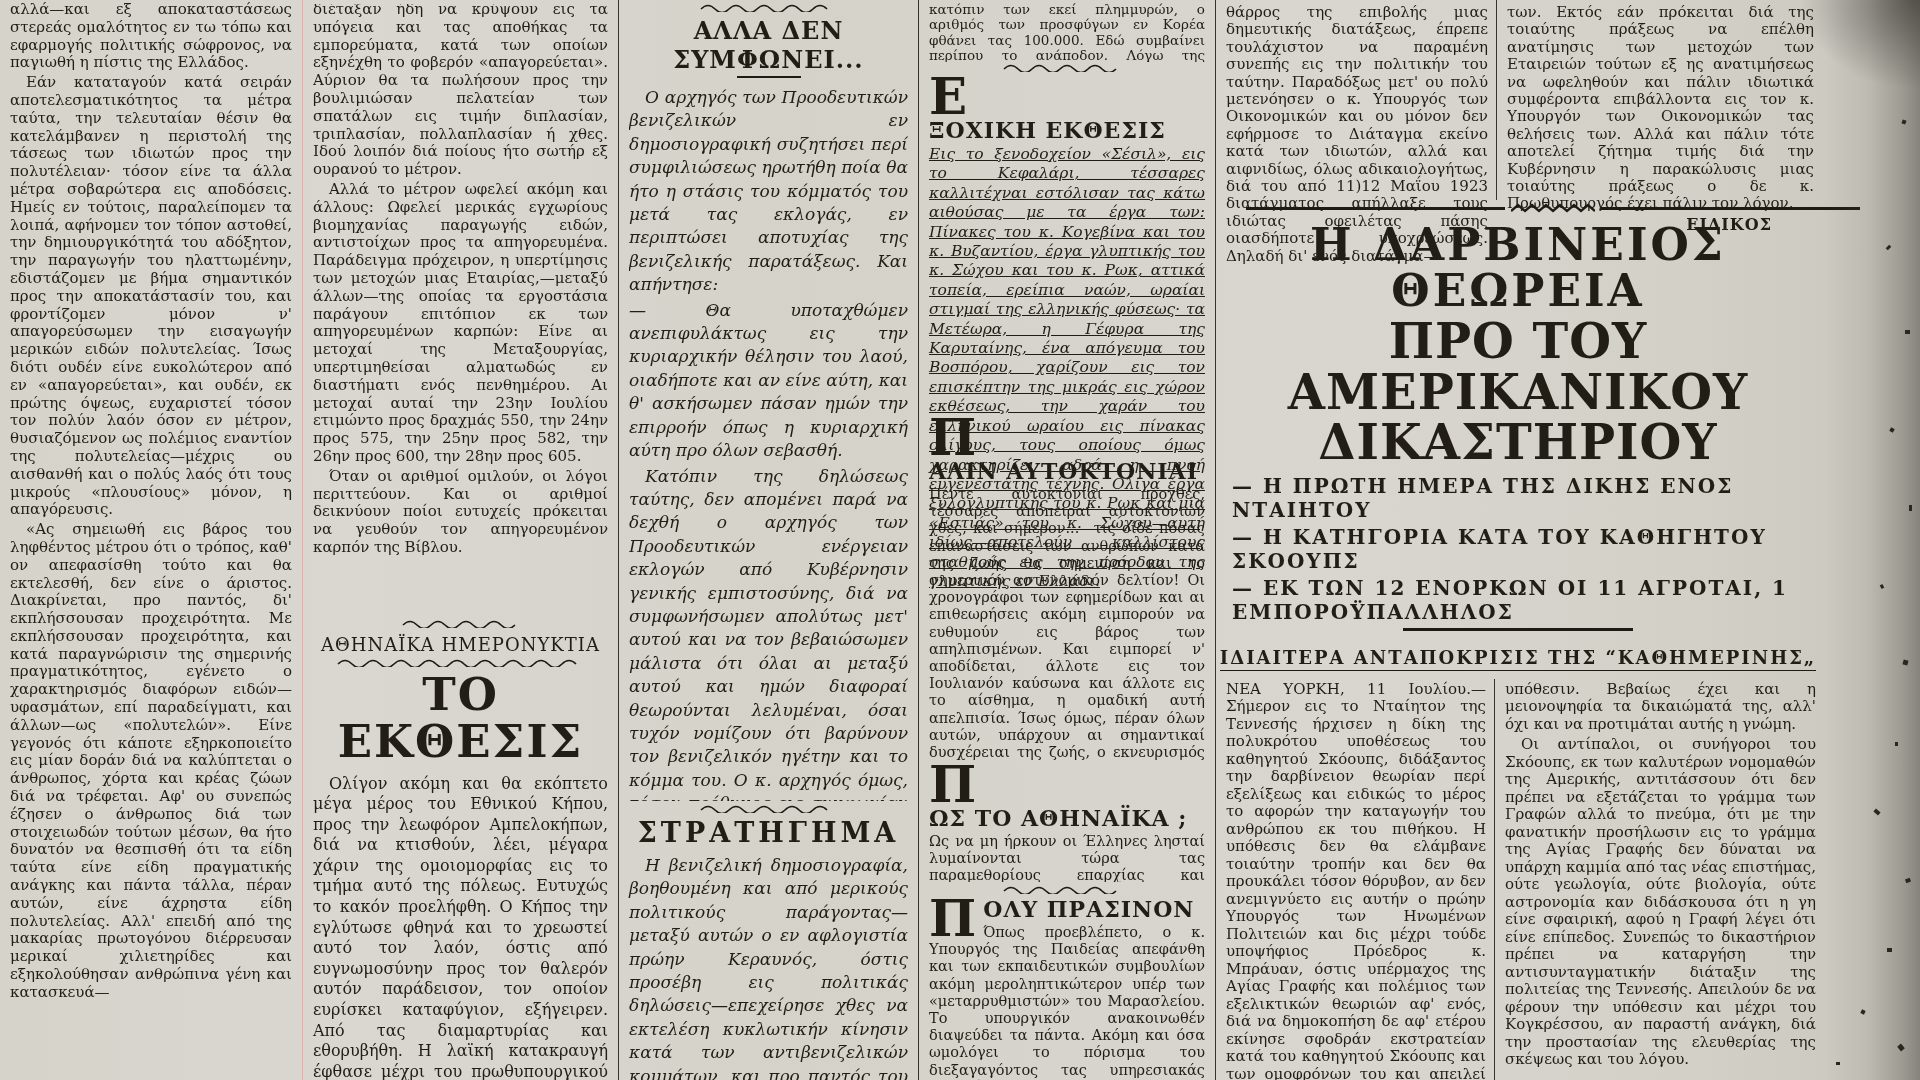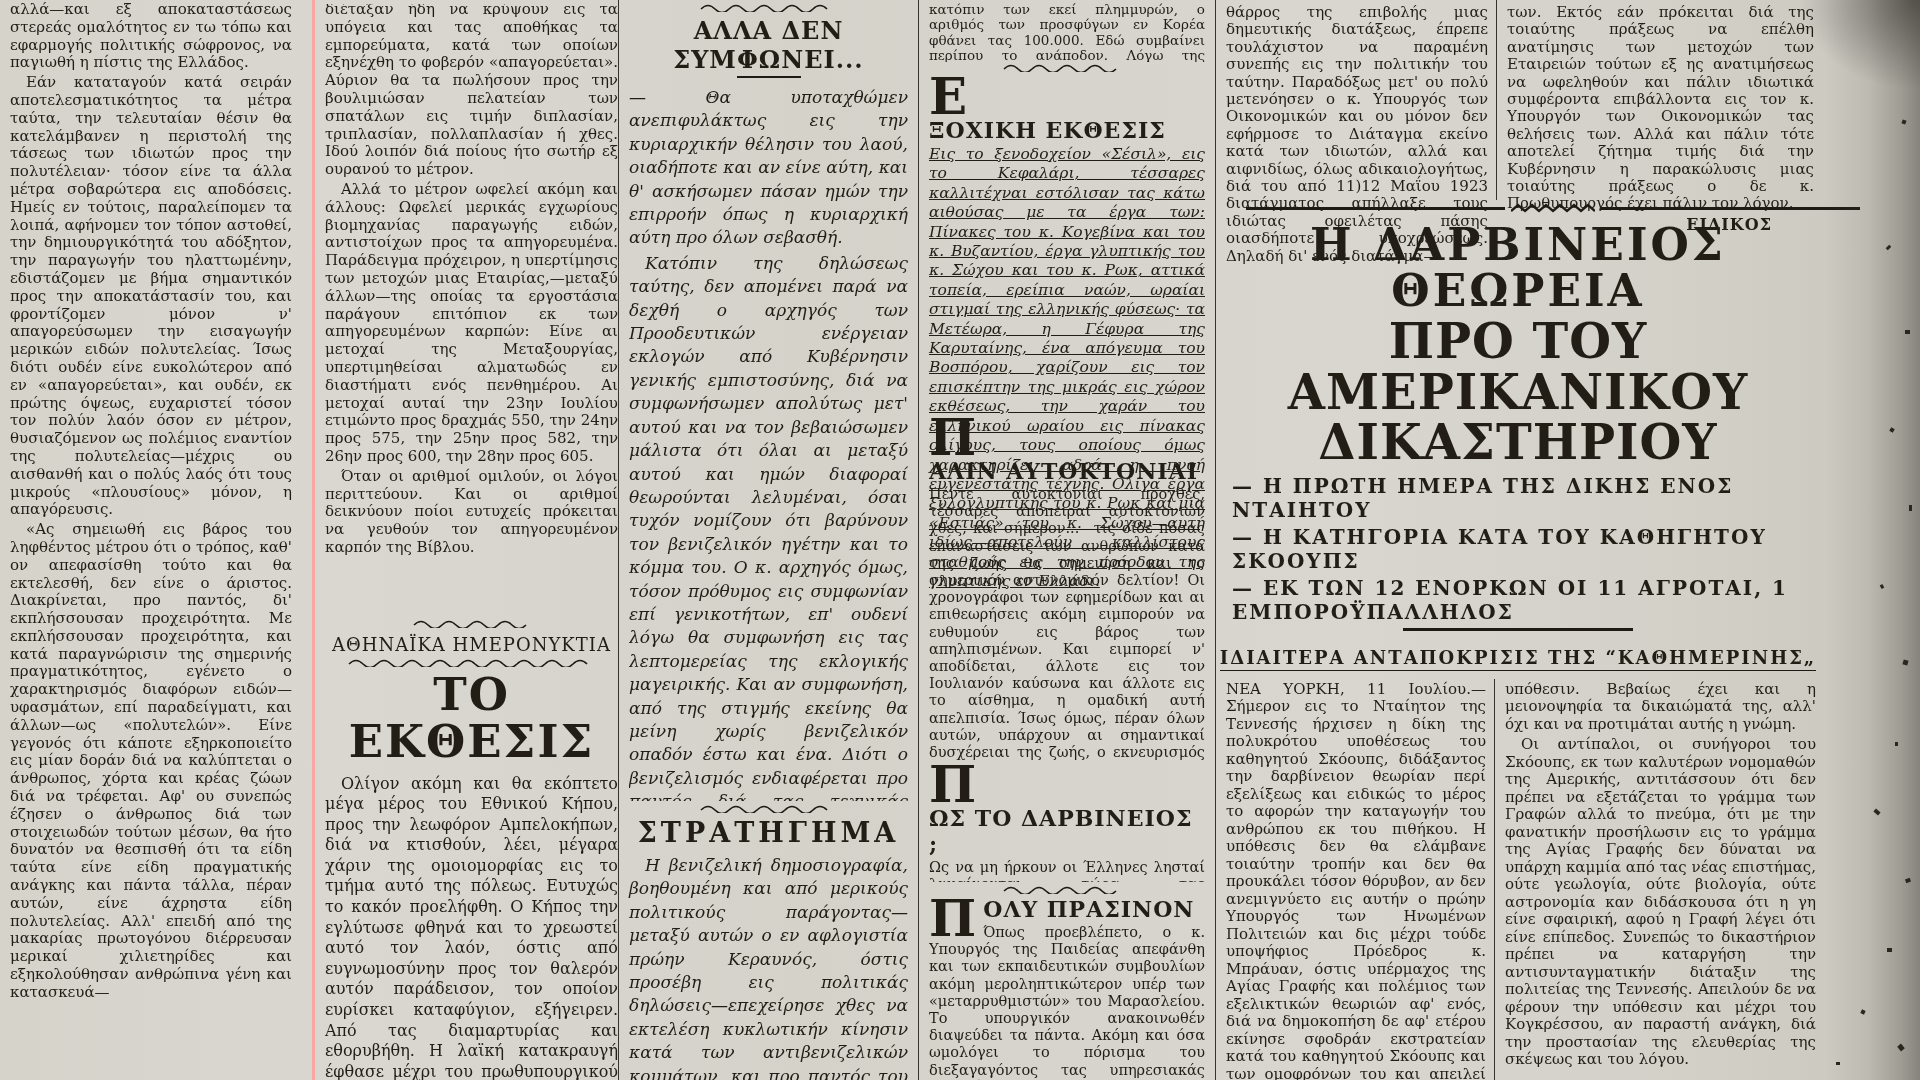--- a/index.html
+++ b/index.html
@@ -6,21 +6,21 @@
   body{
     width:1920px;height:1080px;overflow:hidden;position:relative;
     background:linear-gradient(90deg,#d6d3cb 0%,#dad7d0 18%,#d5d2ca 42%,#d9d6cf 70%,#d3d0c8 88%,#c9c6be 100%);
     font-family:"DejaVu Serif","Liberation Serif",serif;
     color:#221e16;
   }
   .page{position:absolute;inset:0;padding-left:22px;}
   
   .col{position:absolute;top:0;bottom:0;box-sizing:border-box;padding:4px 10px 0 10px;overflow:hidden;}
   .col1{left:0;width:302px;}
-  .col2{left:312px;width:316px;border-left:3px solid #fca5a5;}
+  .col2{left:302px;width:316px;border-left:1px solid #fca5a5;}
   .col3{left:618px;width:300px;border-left:1px solid #38332a;}
   .col4{left:918px;width:297px;border-left:1px solid #38332a;}
   .rightzone{position:absolute;left:1215px;top:0;bottom:0;width:705px;border-left:1px solid #38332a;box-sizing:border-box;}
   
   p{margin:0 0 2px 0;text-align:justify;}
   .b15{font-size:15px;line-height:17.8px;}
   .b15 .ind, .indent{text-indent:16px;}
   .it{font-style:italic;text-decoration:underline;}
   
   .c2kick{font-size:18px;font-weight:normal;text-align:center;letter-spacing:1px;margin-top:6px;}
@@ -95,20 +95,21 @@
     <p class="c2body indent">Ολίγον ακόμη και θα εκόπτετο μέγα μέρος του Εθνικού Κήπου, προς την λεωφόρον Αμπελοκήπων, διά να κτισθούν, λέει, μέγαρα χάριν της ομοιομορφίας εις το τμήμα αυτό της πόλεως. Ευτυχώς το κακόν προελήφθη. Ο Κήπος την εγλύτωσε φθηνά και το χρεωστεί αυτό τον λαόν, όστις από ευγνωμοσύνην προς τον θαλερόν αυτόν παράδεισον, τον οποίον ευρίσκει καταφύγιον, εξήγειρεν. Από τας διαμαρτυρίας και εθορυβήθη. Η λαϊκή κατακραυγή έφθασε μέχρι του πρωθυπουργικού γραφείου και η καταδίκη του Κήπου ανεβλήθη επ' αόριστον... Διατί όμως αυτή η μανία, αυτή η λύσσα, αυτό το μίσος εναντίον του «πρασίνου» εν Ελλάδι; Οι αγαθοί, οι χωρικοί, οι ποιμένες καίουν τα δάση με την μεγαλειτέραν ευκολίαν. Οι ποιμενολάται αφανίζουν τους κήπους. Αν δεν ε—</p>
   </div>
 
   <div class="col col3">
     <svg class="sq" style="margin-top:0" width="140" height="8" viewBox="0 0 140 8">
         <path d="M2 5 q7 -7 14 0 t14 0 t14 0 t14 0 t14 0 t14 0 t14 0 t14 0 t14 0" stroke="#1f1b14" stroke-width="1.6" fill="none"></path>
       </svg>
     <h2 class="c3title">ΑΛΛΑ ΔΕΝ ΣΥΜΦΩΝΕΙ...</h2>
     <div class="shortrule"></div>
     <div class="clip" style="height:715px">
+      <p class="c3body indent">Ο αρχηγός των Προοδευτικών βενιζελικών εν δημοσιογραφική συζητήσει περί συμφιλιώσεως ηρωτήθη ποία θα ήτο η στάσις του κόμματός του μετά τας εκλογάς, εν περιπτώσει αποτυχίας της βενιζελικής παρατάξεως. Και απήντησε:</p>
       <p class="c3body">— Θα υποταχθώμεν ανεπιφυλάκτως εις την κυριαρχικήν θέλησιν του λαού, οιαδήποτε και αν είνε αύτη, και θ' ασκήσωμεν πάσαν ημών την επιρροήν όπως η κυριαρχική αύτη προ όλων σεβασθή.</p>
       <p class="c3body indent">Κατόπιν της δηλώσεως ταύτης, δεν απομένει παρά να δεχθή ο αρχηγός των Προοδευτικών ενέργειαν εκλογών από Κυβέρνησιν γενικής εμπιστοσύνης, διά να συμφωνήσωμεν απολύτως μετ' αυτού και να τον βεβαιώσωμεν μάλιστα ότι όλαι αι μεταξύ αυτού και ημών διαφοραί θεωρούνται λελυμέναι, όσαι τυχόν νομίζουν ότι βαρύνουν τον βενιζελικόν ηγέτην και το κόμμα του. Ο κ. αρχηγός όμως, τόσον πρόθυμος εις συμφωνίαν επί γενικοτήτων, επ' ουδενί λόγω θα συμφωνήση εις τας λεπτομερείας της εκλογικής μαγειρικής. Και αν συμφωνήση, από της στιγμής εκείνης θα μείνη χωρίς βενιζελικόν οπαδόν έστω και ένα. Διότι ο βενιζελισμός ενδιαφέρεται προ παντός διά τας τεχνικάς εκλογικάς λεπτομερείας...</p>
     </div>
     <svg class="sq" width="140" height="8" viewBox="0 0 140 8">
         <path d="M2 5 q7 -7 14 0 t14 0 t14 0 t14 0 t14 0 t14 0 t14 0 t14 0 t14 0" stroke="#1f1b14" stroke-width="1.6" fill="none"></path>
       </svg>
     <h2 class="c3t2">ΣΤΡΑΤΗΓΗΜΑ</h2>
     <p class="c3body indent">Η βενιζελική δημοσιογραφία, βοηθουμένη και από μερικούς πολιτικούς παράγοντας—μεταξύ αυτών ο εν αφλογιστία πρώην Κεραυνός, όστις προσέβη εις πολιτικάς δηλώσεις—επεχείρησε χθες να εκτελέση κυκλωτικήν κίνησιν κατά των αντιβενιζελικών κομμάτων, και προ παντός του Λαϊκού. Δισάλπισε διά των σαλπίγγων του Τύπου την απορίαν τί τέλος σκέπτεται διά της συμμαχι—</p>
   </div>
 
@@ -124,21 +125,21 @@
       <h3 class="c4title">ΞΟΧΙΚΗ ΕΚΘΕΣΙΣ</h3>
       <p class="c4body it">Εις το ξενοδοχείον «Σέσιλ», εις το Κεφαλάρι, τέσσαρες καλλιτέχναι εστόλισαν τας κάτω αιθούσας με τα έργα των: Πίνακες του κ. Κογεβίνα και του κ. Βυζαντίου, έργα γλυπτικής του κ. Σώχου και του κ. Ρωκ, αττικά τοπεία, ερείπια ναών, ωραίαι στιγμαί της ελληνικής φύσεως· τα Μετέωρα, η Γέφυρα της Καρυταίνης, ένα απόγευμα του Βοσπόρου, χαρίζουν εις τον επισκέπτην της μικράς εις χώρον εκθέσεως, την χαράν του ελληνικού ωραίου εις πίνακας ολίγους, τους οποίους όμως χαρακτηρίζει αδρά η πνοή ευγενεστάτης τέχνης. Ολίγα έργα ξυλογλυπτικής του κ. Ρωκ και μία «Εστιάς» του κ. Σώχου—αυτή ιδίως—αποτελούν καλλίστους σταθμούς εις την πρόοδον της γλυπτικής εν Ελλάδι.</p>
     </div>
     <div class="c4art" style="top:415px;height:345px;overflow:hidden">
       <span class="dropcap">Π</span>
       <h3 class="c4title">ΑΛΙΝ ΑΥΤΟΚΤΟΝΙΑΙ</h3>
       <p class="c4body">Πέντε αυτοκτονίαι προχθές, τέσσαρες απόπειραι αυτοκτονιών χθες, και σήμερον...—τις οίδε πόσας επαναστάσεις των ανθρώπων κατά της ζωής θα σημειώση και το σημερινόν αστυνομικόν δελτίον! Οι χρονογράφοι των εφημερίδων και αι επιθεωρήσεις ακόμη ειμπορούν να ευθυμούν εις βάρος των απηλπισμένων. Και ειμπορεί ν' αποδίδεται, άλλοτε εις τον Ιουλιανόν καύσωνα και άλλοτε εις το αίσθημα, η ομαδική αυτή απελπισία. Ίσως όμως, πέραν όλων αυτών, υπάρχουν αι σημαντικαί δυσχέρειαι της ζωής, ο εκνευρισμός εις τον οποίον έφερε τους ανθρώπους η εντατική προσπάθεια προς κάλυψιν των δαπανών των, εις βαθύτερα αίτια των κατά της ζωής επαναστάσεων. Οι Αθηναίοι αυτοκτονούν, ο κ. Κοφινάς φορολογεί, το ψωμί υψούται, η δραχμή πίπτει. Αλλ' εις το τέλος ποίος θα ζήση διά να πληρώνη τους φόρους, ν' αγοράζη το ψωμί και να υποτιμά την δραχμήν;</p>
     </div>
     <div class="c4art" style="top:762px;height:120px;overflow:hidden">
       <span class="dropcap">Π</span>
-      <h3 class="c4title">ΩΣ ΤΟ ΔΑΡΒΙΝΕΙΟΣ ;</h3>
+      <h3 class="c4title">ΩΣ ΤΟ ΑΘΗΝΑΪΚΑ ;</h3>
       <p class="c4body">Ως να μη ήρκουν οι Έλληνες λησταί λυμαίνονται τώρα τας παραμεθορίους επαρχίας και συμμορίαι Βουλγάρων κομιτατζήδων. Και το μεν Κράτος τας υφίσταται αδιαμαρτυρήτως. Αλλ' οι λησταί μας; Πώς επιτρέπουν να καταπατούνται τα ορεινά των βασίλεια από αλλοεθνείς;</p>
     </div>
     <div class="c4art" style="top:886px;bottom:0;overflow:hidden">
       <svg class="sq" style="margin:0 auto 2px auto" width="130" height="8" viewBox="0 0 130 8">
           <path d="M2 5 q7 -7 14 0 t14 0 t14 0 t14 0 t14 0 t14 0 t14 0 t14 0" stroke="#1f1b14" stroke-width="1.6" fill="none"></path>
         </svg>
       <span class="dropcap">Π</span>
       <h3 class="c4title">ΟΛΥ ΠΡΑΣΙΝΟΝ</h3>
       <p class="c4body">Όπως προεβλέπετο, ο κ. Υπουργός της Παιδείας απεφάνθη και των εκπαιδευτικών συμβουλίων ακόμη μεροληπτικώτερον υπέρ των «μεταρρυθμιστών» του Μαρασλείου. Το υπουργικόν ανακοινωθέν διαψεύδει τα πάντα. Ακόμη και όσα ωμολόγει το πόρισμα του διεξαγαγόντος τας υπηρεσιακάς ανακρίσεις, όστις εν</p>
     </div>

